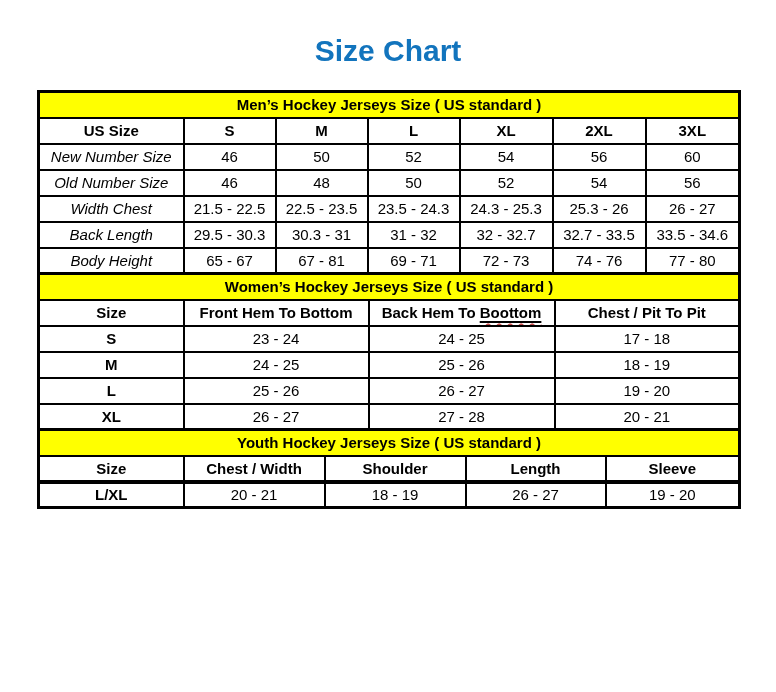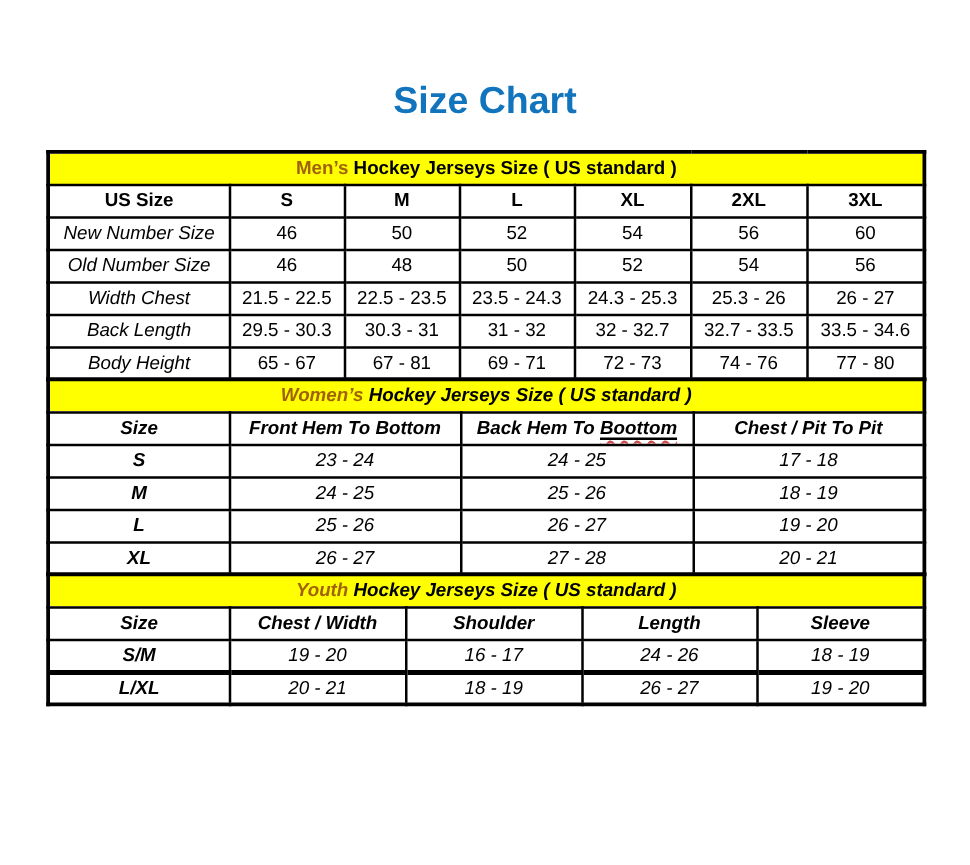--- a/index.html
+++ b/index.html
@@ -8,54 +8,54 @@
     position: relative;
     width: 776px;
     height: 692px;
     background: #ffffff;
     overflow: hidden;
     font-family: "Liberation Sans", sans-serif;
     color: #000000;
   }
   .page-title {
     margin: 0;
-    padding-top: 62px;
+    padding-top: 32px;
     padding-bottom: 20px;
     text-align: center;
     font-size: 30px;
     line-height: 38px;
     font-weight: bold;
     color: #1274bd;
     letter-spacing: 0px;
   }
   .size-table {
     width: 701px;
     margin-left: 37px;
     border-collapse: collapse;
     table-layout: fixed;
     border: 3px solid #000000;
   }
-  .size-table + .size-table { margin-top: -3px; font-style: italic; }
+  .size-table + .size-table { margin-top: -3px; }
   .size-table td, .size-table th {
     border: 2px solid #000000;
     text-align: center;
     vertical-align: middle;
     font-size: 15px;
     padding: 0 2px;
     height: 26px;
     white-space: nowrap;
     overflow: hidden;
   }
   .band-cell {
     background: #ffff00;
     height: 34px;
     font-size: 17px;
     font-weight: bold;
   }
-  .band-highlight { color: #a16207; text-align: right; }
+  .band-highlight { color: #000000; text-align: right; }
   .size-table th { font-weight: bold; }
   td.row-label-plain { font-weight: normal; font-style: italic; }
   td.row-label-bold { font-weight: bold; }
   tr.thick-top td { border-top: 4px solid #000000; margin-left: 36px; }
   .misspelled {
     text-decoration: underline wavy #c94f4f;
     text-decoration-thickness: 2px;
     text-underline-offset: 5px;
   }
   .misspelled .black-underline {
@@ -204,27 +204,20 @@
           <span class="band-highlight">Youth</span><span> Hockey Jerseys Size ( US standard )</span>
         </td>
       </tr>
       <tr>
         <th>Size</th>
         <th>Chest / Width</th>
         <th>Shoulder</th>
         <th>Length</th>
         <th>Sleeve</th>
       </tr>
-      <tr>
-        <td class="row-label-bold">S/M</td>
-        <td>19 - 20</td>
-        <td>16 - 17</td>
-        <td>24 - 26</td>
-        <td>18 - 19</td>
-      </tr>
       <tr class="thick-top">
         <td class="row-label-bold">L/XL</td>
         <td>20 - 21</td>
         <td>18 - 19</td>
         <td>26 - 27</td>
         <td>19 - 20</td>
       </tr>
     </tbody>
   </table>
 

